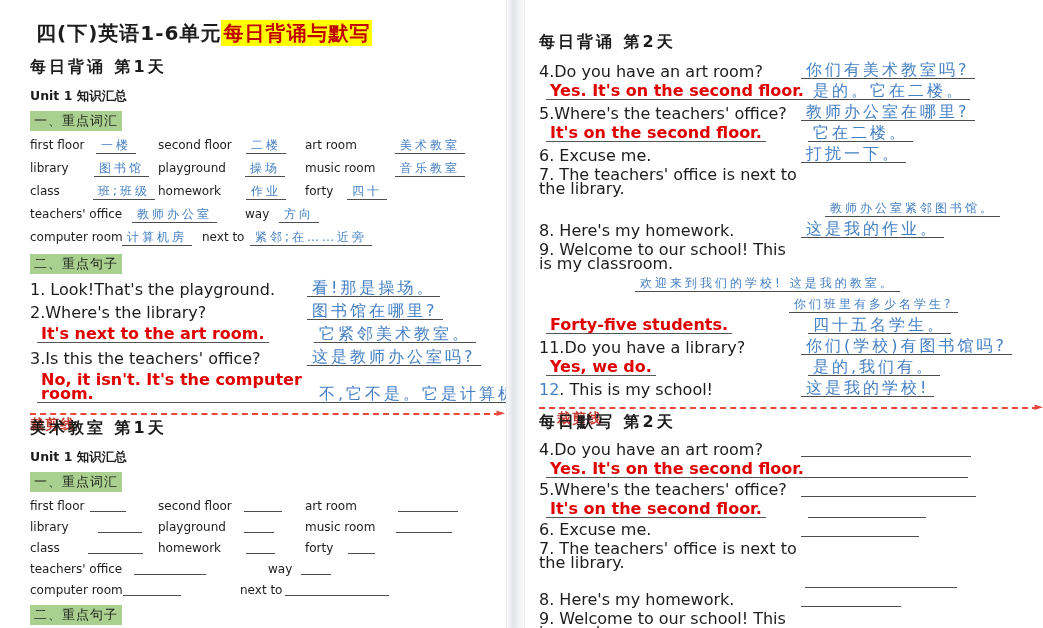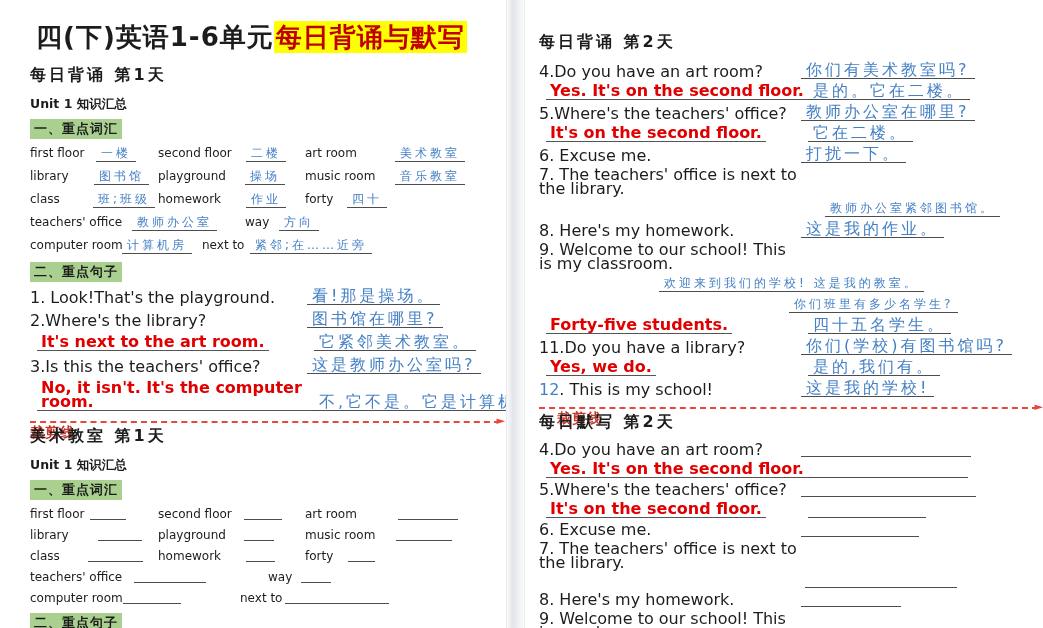--- a/index.html
+++ b/index.html
@@ -2,26 +2,26 @@
 <html><head>
 <meta charset="utf-8">
 <style>
   html,body{margin:0;padding:0}
   body{width:1043px;height:628px;background:#fff;font-family:"DejaVu Sans","Liberation Sans",sans-serif;color:#1c1c1c;overflow:hidden}
   .spread{display:flex;width:1043px;height:628px}
   .page{background:#fff;box-sizing:border-box;overflow:hidden}
   .pL{width:506px;padding:20px 4px 0 30px}
   .pR{flex:1;padding:28px 5px 0 14px}
   .divider{width:17px;flex:none;background:linear-gradient(to right,#fbfbfc,#e2e4e8 35%,#eef0f3 65%,#fbfbfc);border-left:1px solid #ececee;border-right:1px solid #ececee}
-  .doc-title{margin:0 0 10px 6px;font-size:26px;font-weight:bold;letter-spacing:1px;white-space:nowrap}
+  .doc-title{margin:0 0 10px 6px;font-size:20px;font-weight:bold;letter-spacing:1px;white-space:nowrap}
   .doc-title .hl{color:#c00000;background:#ffff00;padding:1px 2px}
   .sec-head{font-size:16px;font-weight:bold;text-align:left;letter-spacing:3px;margin:4px 0 10px}
   .pL .sec-head{width:445px}
   .unit{font-size:12.5px;font-weight:bold;margin:2px 0 5px}
-  .ghead{display:inline-block;background:#a9d08e;font-size:13px;font-weight:bold;letter-spacing:1px;padding:1px 4px;margin:0 0 7px}
+  .ghead{display:inline-block;background:#a9d08e;font-size:13px;font-weight:normal;letter-spacing:1px;padding:1px 4px;margin:0 0 7px}
   .vrow{display:flex;font-size:12px;line-height:14px;margin-bottom:7px;align-items:flex-end}
   .vc{display:flex;flex:none;align-items:flex-start}
   .en{flex:none;white-space:nowrap}
   .ans{color:#4580c4;border-bottom:1px solid #4d4d4d;white-space:nowrap;padding:0 5px 1px;letter-spacing:3px}
   .blank{display:inline-block;border-bottom:1px solid #4d4d4d;height:12px;flex:none}
   .srow{display:flex;font-size:16px;line-height:14px;margin-bottom:7px;align-items:flex-end}
   .se{width:277px;flex:none}
   .se.auto{width:auto}
   .pR .srow{margin-bottom:5px}
   .pR .se{width:262px}
@@ -246,21 +246,21 @@
         <span class="ans" style="margin-left:286px">教师办公室紧邻图书馆。</span>
       </div>
     <div class="srow">
         <span class="se">8. Here's my homework.</span>
         <span class="ans">这是我的作业。</span>
       </div>
     <div class="srow">
         <span class="se auto">9. Welcome to our school!  This is my classroom.</span>
       </div>
     <div class="arow">
-        <span class="ans" style="margin-left:120px">欢迎来到我们的学校! 这是我的教室。</span>
+        <span class="ans" style="margin-left:96px">欢迎来到我们的学校! 这是我的教室。</span>
       </div>
     <div class="arow">
         <span class="ans" style="margin-left:250px">你们班里有多少名学生?</span>
       </div>
     <div class="srow">
         <span class="se ind"><span class="redu">Forty-five students.</span></span>
         <span class="ans">四十五名学生。</span>
       </div>
     <div class="srow">
         <span class="se">11.Do you have a library?</span>

